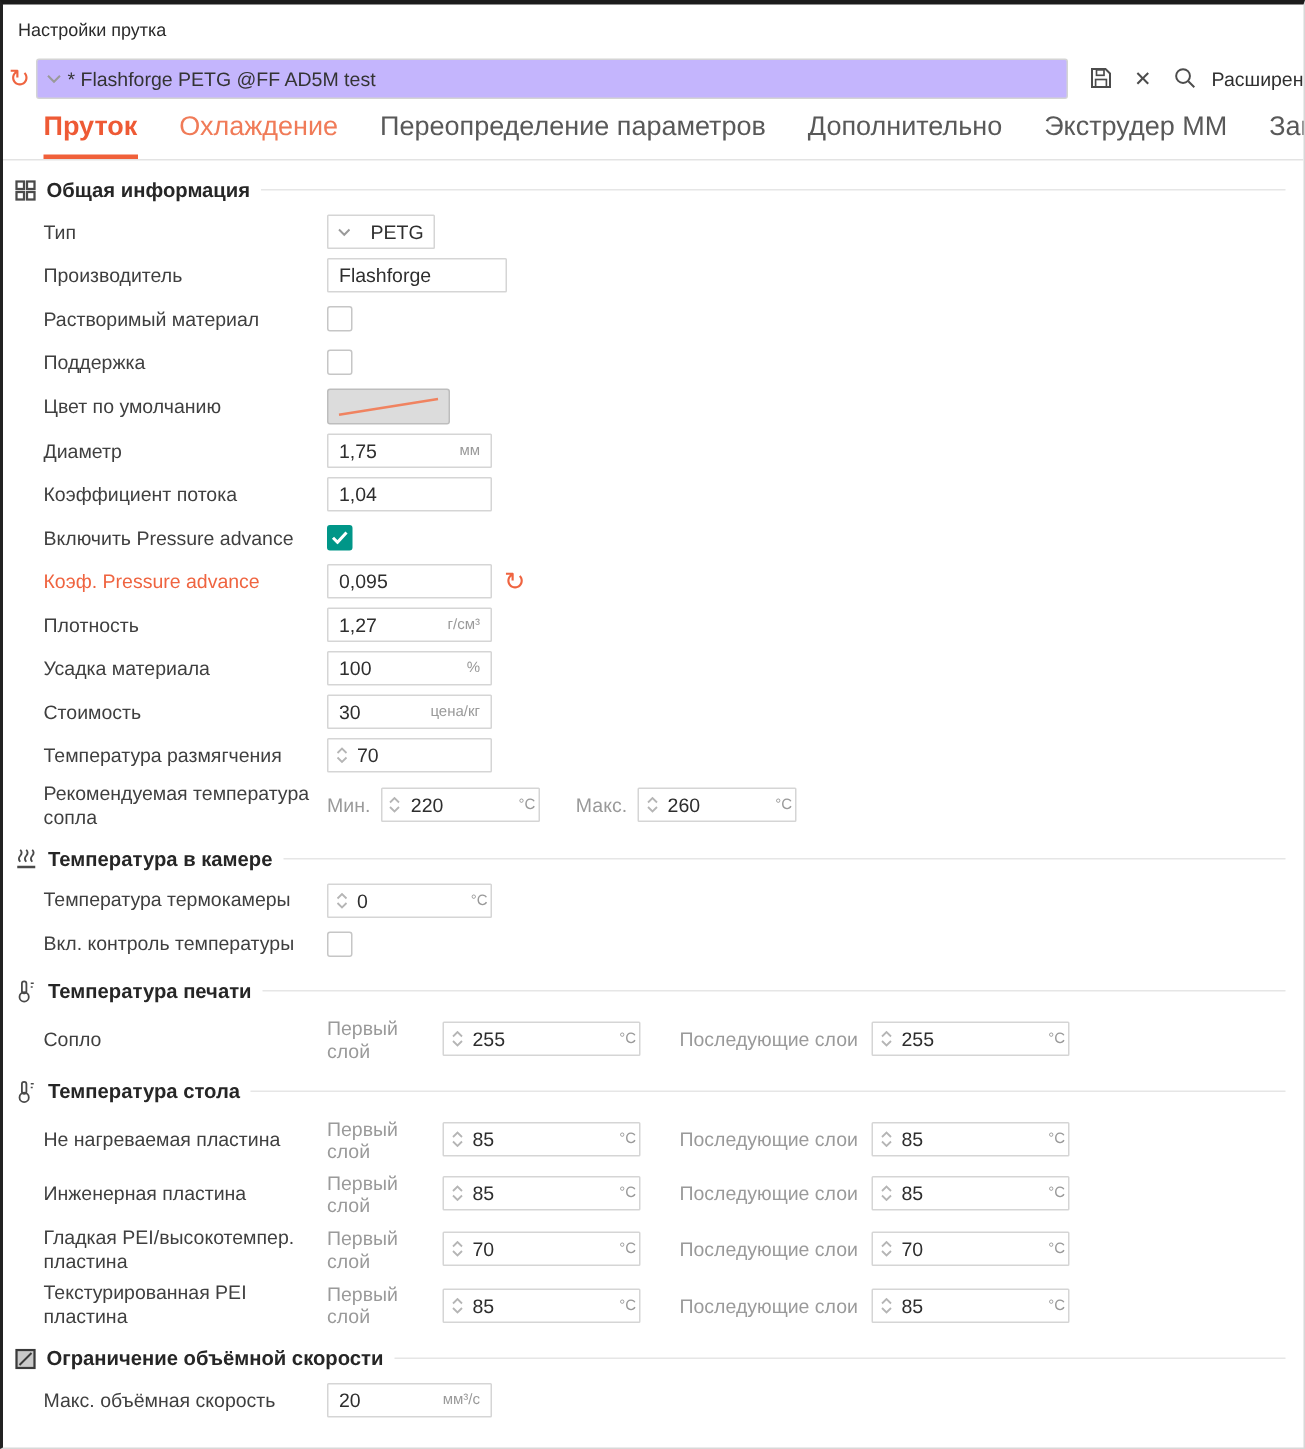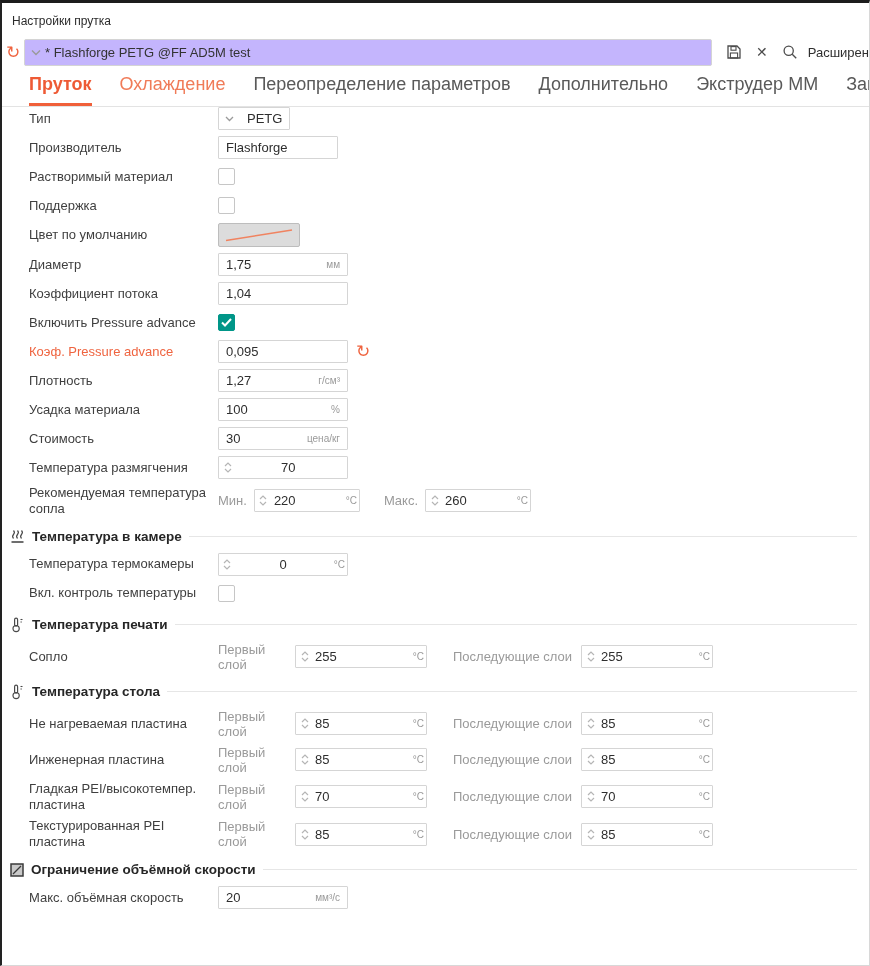--- a/index.html
+++ b/index.html
@@ -55,21 +55,21 @@
     border-radius:1px; background:#fff; font-size:13px; color:#2e2e2e;
   }
   .field { padding:0 7px; }
   .field .val { font-weight:bold; font-weight:normal; }
   .unit { margin-left:auto; font-size:10px; color:#9a9a9a; padding-left:4px; white-space:nowrap; }
   .spin { padding:0 2px 0 3px; }
   .spin .val { margin-left:5px; }
   .arrows { display:flex; flex-direction:column; align-items:center; gap:1px; width:11px; cursor:pointer; }
   .combo { padding:0 6px; gap:13px; cursor:pointer; }
 
-  .w72{width:72px;} .w120{width:120px;} .w110{width:130px;gap:43px;} .w132{width:132px;justify-content:flex-end;} .w106{width:106px;}
+  .w72{width:72px;} .w120{width:120px;} .w110{width:110px;} .w132{width:132px;justify-content:flex-end;} .w106{width:106px;}
 
   .checkbox { width:17px; height:17px; border:1px solid #c6c6c6; border-radius:2px; background:#fff;
               display:flex; align-items:center; justify-content:center; cursor:pointer; }
   .checkbox svg { display:none; }
   .checkbox.checked { background:#009688; border-color:#009688; }
   .checkbox.checked svg { display:block; }
 
   .swatch { width:82px; height:24px; background:#dcdcdc; border:1px solid #bdbdbd; border-radius:2px;
             display:flex; align-items:center; justify-content:center; cursor:pointer; }
 
@@ -112,20 +112,30 @@
 
   <div class="tabs">
     <div class="tab active">Пруток</div>
     <div class="tab modified">Охлаждение</div>
     <div class="tab">Переопределение параметров</div>
     <div class="tab">Дополнительно</div>
     <div class="tab">Экструдер ММ</div>
     <div class="tab">Заметки</div>
   </div>
 
+  <div class="sec-head">
+    <svg class="icon" width="14" height="14" viewBox="0 0 14 14">
+        <rect x="1" y="1" width="5" height="5" fill="none" stroke="#4a4a4a" stroke-width="1.5"></rect>
+        <rect x="8" y="1" width="5" height="5" fill="none" stroke="#4a4a4a" stroke-width="1.5"></rect>
+        <rect x="1" y="8" width="5" height="5" fill="none" stroke="#4a4a4a" stroke-width="1.5"></rect>
+        <rect x="8" y="8" width="5" height="5" fill="none" stroke="#4a4a4a" stroke-width="1.5"></rect>
+      </svg>
+    <span class="ttl">Общая информация</span>
+    <span class="rule"></span>
+  </div>
 
   <div class="row">
     <span class="lbl">Тип</span>
     <div class="combo w72">
       <svg class="icon" width="9" height="6" viewBox="0 0 9 6">
           <polyline points="1,1 4.5,4.5 8,1" fill="none" stroke="#9a9a9a" stroke-width="1.3"></polyline>
         </svg>
       <span>PETG</span>
     </div>
   </div>

